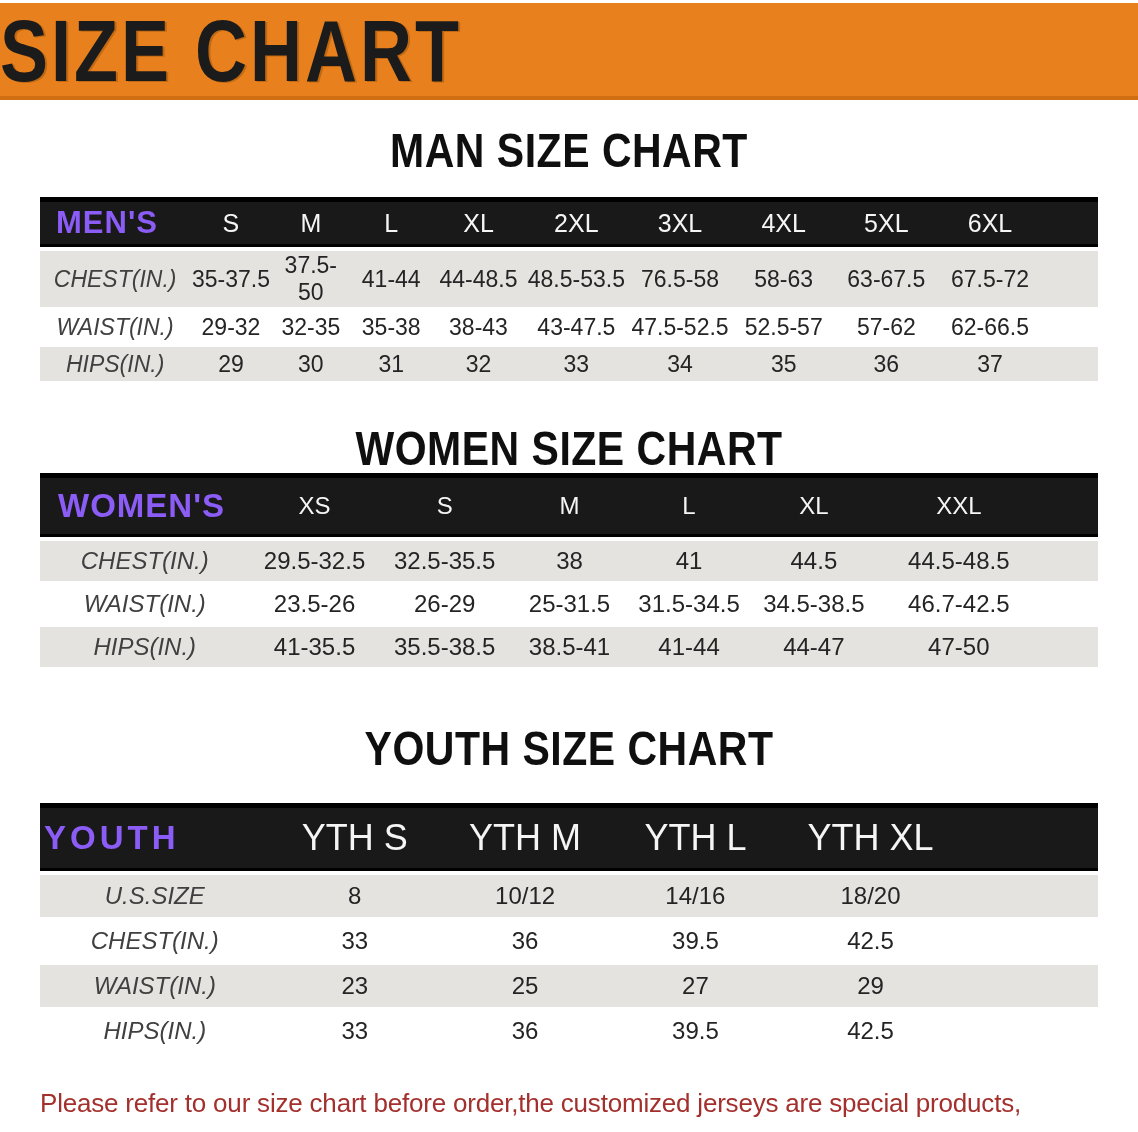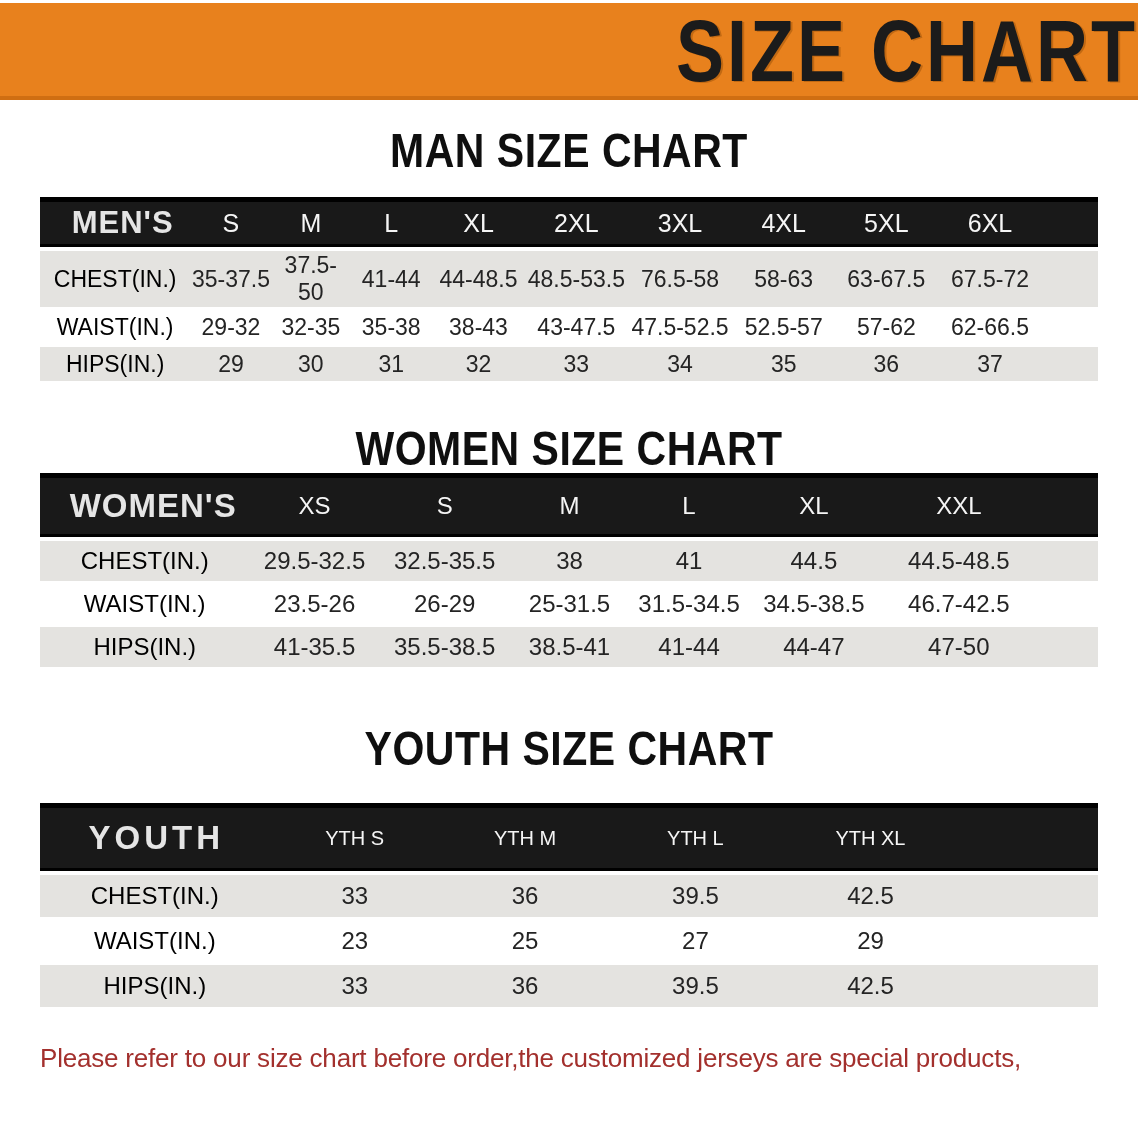--- a/index.html
+++ b/index.html
@@ -17,21 +17,21 @@
   }
 
   
   .banner {
     height: 93px;
     margin-top: 3px;
     background: #e8811d;
     border-bottom: 4px solid #cf6e12;
     display: flex;
     align-items: center;
-    justify-content: flex-end;
+    justify-content: flex-start;
   }
   .banner-title {
     display: inline-block;
     font-size: 72px;
     font-weight: 700;
     letter-spacing: 3px;
     color: #1b1b1b;
     transform: scaleY(1.22);
     transform-origin: center;
     text-shadow: 2px 1px 0 rgba(120,60,0,0.35);
@@ -68,42 +68,42 @@
   table.size-table thead th {
     background: #191919;
     color: #f5f5f5;
     font-weight: 400;
     text-align: center;
     border-top: 2px solid #000;
     border-bottom: 4px solid #ffffff;
     box-shadow: inset 0 -3px 0 #000, inset 0 3px 0 #000;
   }
   table.size-table thead th.lbl {
-    text-align: center;
+    text-align: left;
     font-weight: 700;
-    color: #e5e5e5;
+    color: #8b5cf6;
   }
   #table-men thead th   { height: 46px; font-size: 25px; }
   #table-women thead th { height: 60px; font-size: 24px; }
-  #table-youth thead th { height: 64px; font-size: 20px; }
+  #table-youth thead th { height: 64px; font-size: 36px; }
   #table-men thead th.lbl   { font-size: 31px; padding-left: 16px; letter-spacing: 1px; }
   #table-women thead th.lbl { font-size: 33px; padding-left: 18px; letter-spacing: 1px; }
   #table-youth thead th.lbl { font-size: 33px; padding-left: 4px; letter-spacing: 4px; }
 
   table.size-table tbody td {
     text-align: center;
     color: #242424;
     border-bottom: 3px solid #ffffff;
     background: #ffffff;
   }
   table.size-table tbody tr:nth-child(odd) td { background: #e4e3e0; }
   #table-men tbody td   { height: 32px; font-size: 23px; }
   #table-women tbody td { height: 38px; font-size: 24px; }
   #table-youth tbody td { height: 40px; font-size: 24px; }
-  table.size-table tbody td.rowlbl { color: #000000; }
+  table.size-table tbody td.rowlbl { color: #404040; font-style: italic; }
 
   
   .disclaimer {
     margin: 30px 0 0 40px;
     font-size: 26px;
     font-weight: 400;
     line-height: 1.45;
     letter-spacing: -0.2px;
     white-space: nowrap;
   }
@@ -263,20 +263,28 @@
           <th class="lbl">YOUTH</th>
           <th class="colh">YTH S</th>
           <th class="colh">YTH M</th>
           <th class="colh">YTH L</th>
           <th class="colh">YTH XL</th>
           <th class="colh filler"></th>
         </tr>
       </thead>
       <tbody>
         <tr>
+          <td class="rowlbl">U.S.SIZE</td>
+          <td class="val">8</td>
+          <td class="val">10/12</td>
+          <td class="val">14/16</td>
+          <td class="val">18/20</td>
+          <td class="val filler"></td>
+        </tr>
+        <tr>
           <td class="rowlbl">CHEST(IN.)</td>
           <td class="val">33</td>
           <td class="val">36</td>
           <td class="val">39.5</td>
           <td class="val">42.5</td>
           <td class="val filler"></td>
         </tr>
         <tr>
           <td class="rowlbl">WAIST(IN.)</td>
           <td class="val">23</td>

